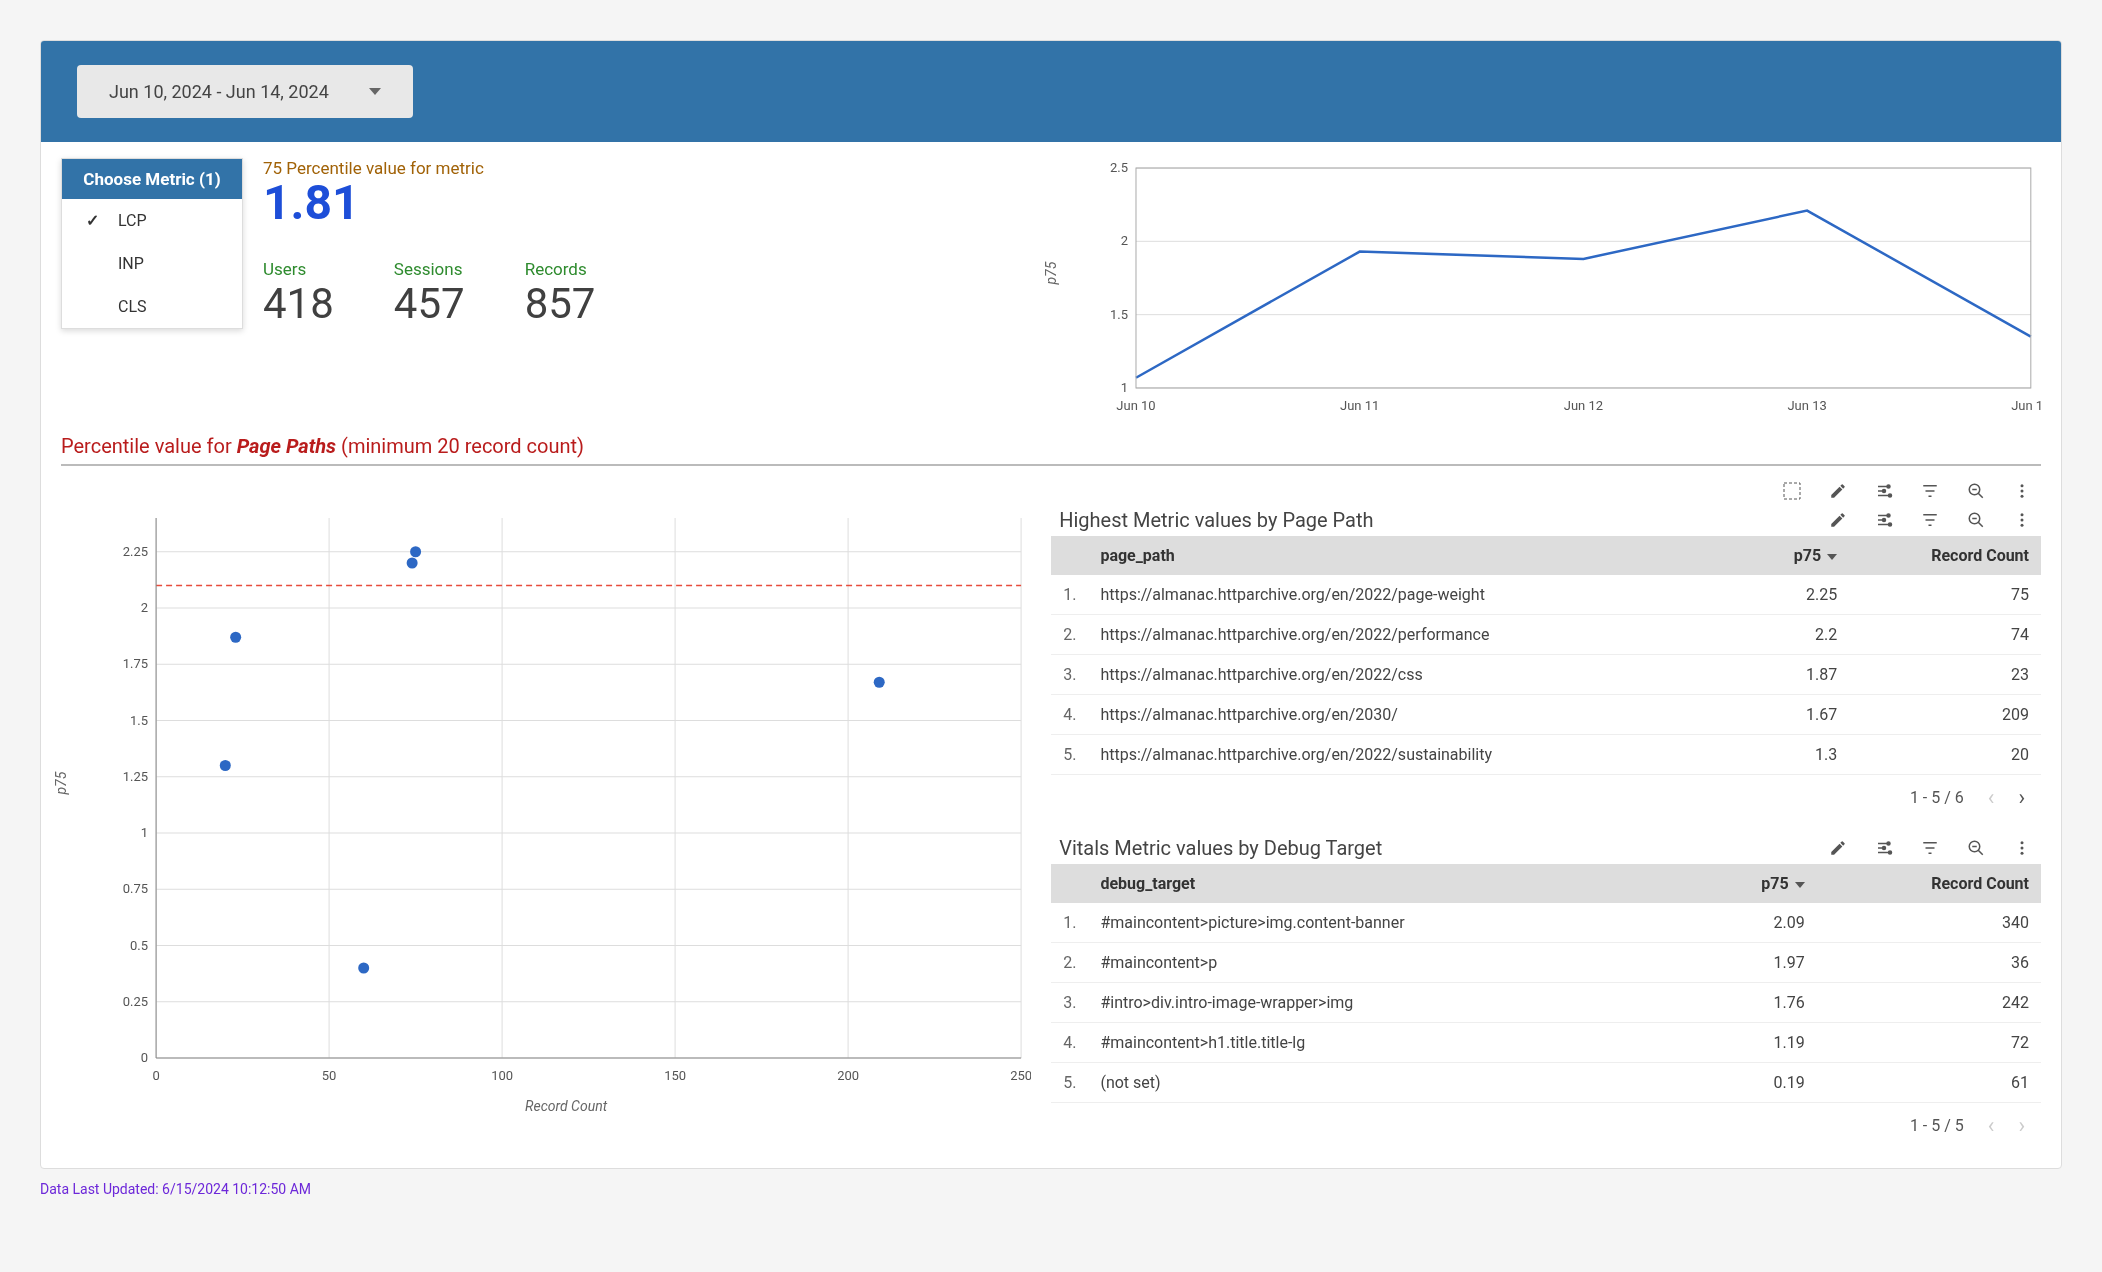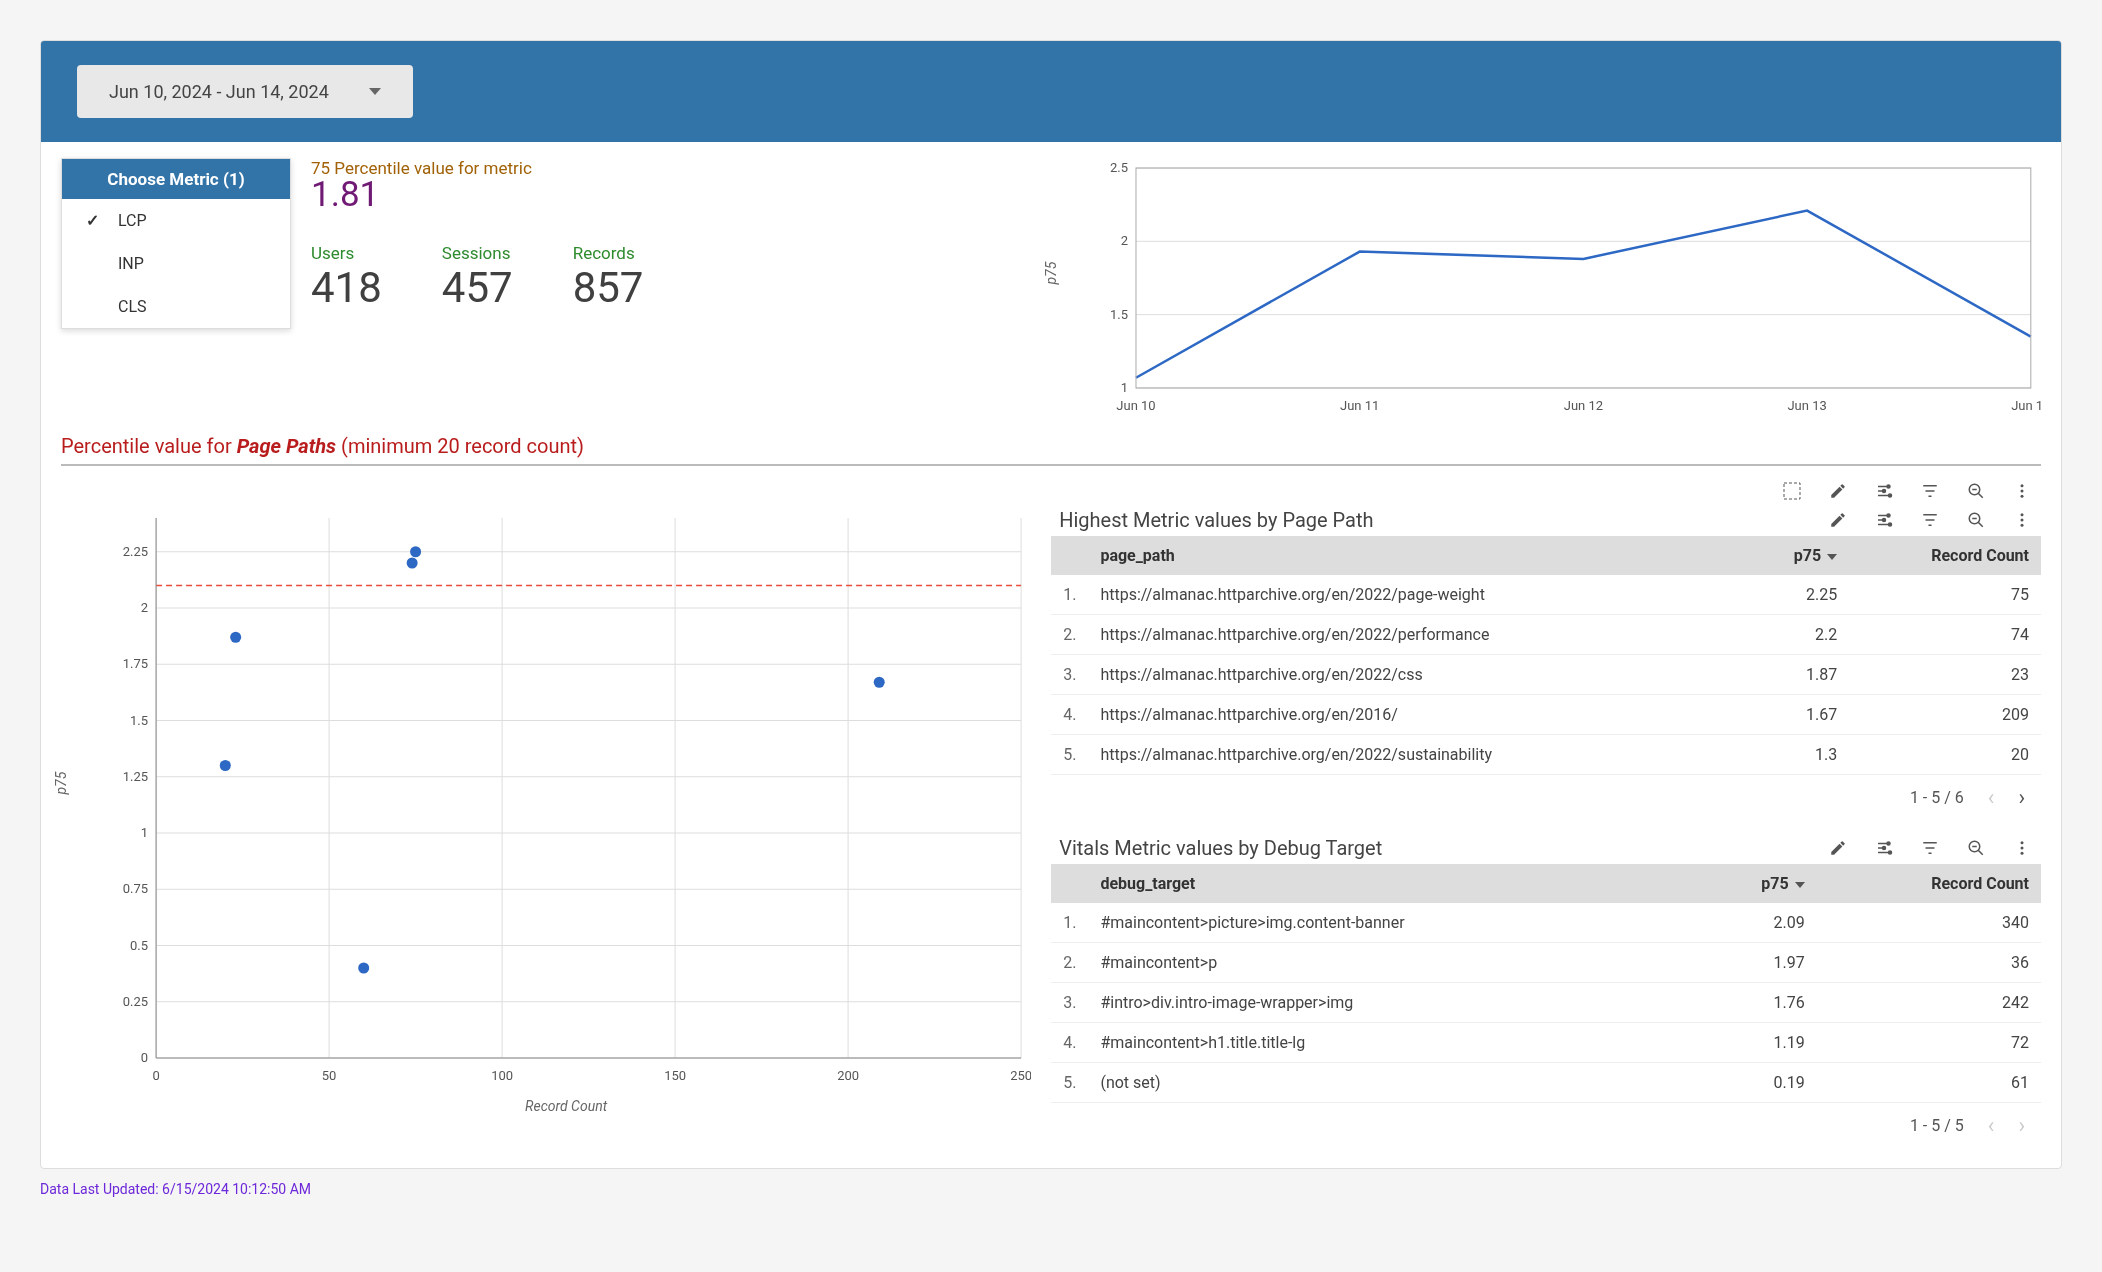--- a/index.html
+++ b/index.html
@@ -6,28 +6,28 @@
     body { background:#f5f5f5; padding:40px; color:#333; }
     .report { width:100%; max-width:2022px; margin:0 auto; background:#fff; border:1px solid #ddd; border-radius:4px; overflow:hidden; }
     .hdr { background:#3273a8; color:#fff; padding:24px 36px; display:flex; justify-content:space-between; align-items:center; }
     .hdr h1 { font-size:42px; font-weight:700; }
     .date-range { background:#e8e8e8; color:#444; padding:16px 32px; border-radius:4px; display:flex; align-items:center; gap:40px; cursor:pointer; font-size:18px; }
     .date-range .arrow { width:0; height:0; border-left:6px solid transparent; border-right:6px solid transparent; border-top:7px solid #666; }
     .body { padding:16px 20px 20px; }
     .top { display:flex; gap:20px; }
     .top-left { flex:0 0 49%; display:flex; flex-direction:column; gap:16px; }
     .row1 { display:flex; gap:20px; align-items:flex-start; }
-    .metric-pick { width:230px; background:#fff; border:1px solid #ddd; box-shadow:0 2px 6px rgba(0,0,0,.15); }
+    .metric-pick { width:182px; background:#fff; border:1px solid #ddd; box-shadow:0 2px 6px rgba(0,0,0,.15); }
     .metric-pick-hdr { background:#3273a8; color:#fff; text-align:center; padding:10px 8px; font-size:17px; font-weight:700; }
     .metric-opt { display:flex; align-items:center; gap:14px; padding:12px 24px; font-size:16px; color:#333; cursor:pointer; }
     .metric-opt .chk { width:18px; visibility:hidden; font-weight:700; }
     .metric-opt.sel .chk { visibility:visible; }
     .p-box { }
     .p-label { color:#a16207; font-size:17px; }
-    .p-val { color:#701a75; font-size:35px; font-weight:400; margin-top:-4px; }
+    .p-val { color:#1d4ed8; font-size:48px; font-weight:700; margin-top:-4px; }
     .stats { display:flex; gap:60px; }
     .stat .s-label { color:#2e8b2e; font-size:17px; }
     .stat .s-val { color:#404040; font-size:42px; font-weight:400; }
     .line-wrap { flex:1; position:relative; height:260px; padding-left:40px; }
     .chart-svg { width:100%; height:100%; }
     .axis-title { position:absolute; left:0; top:50%; transform:rotate(-90deg) translateX(50%); transform-origin:left center; font-style:italic; font-size:14px; color:#666; }
     .sec-title { font-size:20px; color:#b91c1c; margin:16px 0 6px; }
     .sec-title em { font-style:italic; font-weight:700; }
     .divider { border:none; border-top:2px solid #bbb; margin-bottom:8px; }
     .toolbar { display:flex; justify-content:flex-end; gap:24px; padding:6px 8px; }
@@ -283,21 +283,21 @@
                   <td class="r">74</td>
                 </tr>
                 <tr>
                   <td class="idx">3.</td>
                   <td>https://almanac.httparchive.org/en/2022/css</td>
                   <td class="r">1.87</td>
                   <td class="r">23</td>
                 </tr>
                 <tr>
                   <td class="idx">4.</td>
-                  <td>https://almanac.httparchive.org/en/2016/</td>
+                  <td>https://almanac.httparchive.org/en/2030/</td>
                   <td class="r">1.67</td>
                   <td class="r">209</td>
                 </tr>
                 <tr>
                   <td class="idx">5.</td>
                   <td>https://almanac.httparchive.org/en/2022/sustainability</td>
                   <td class="r">1.3</td>
                   <td class="r">20</td>
                 </tr>
               </tbody>

